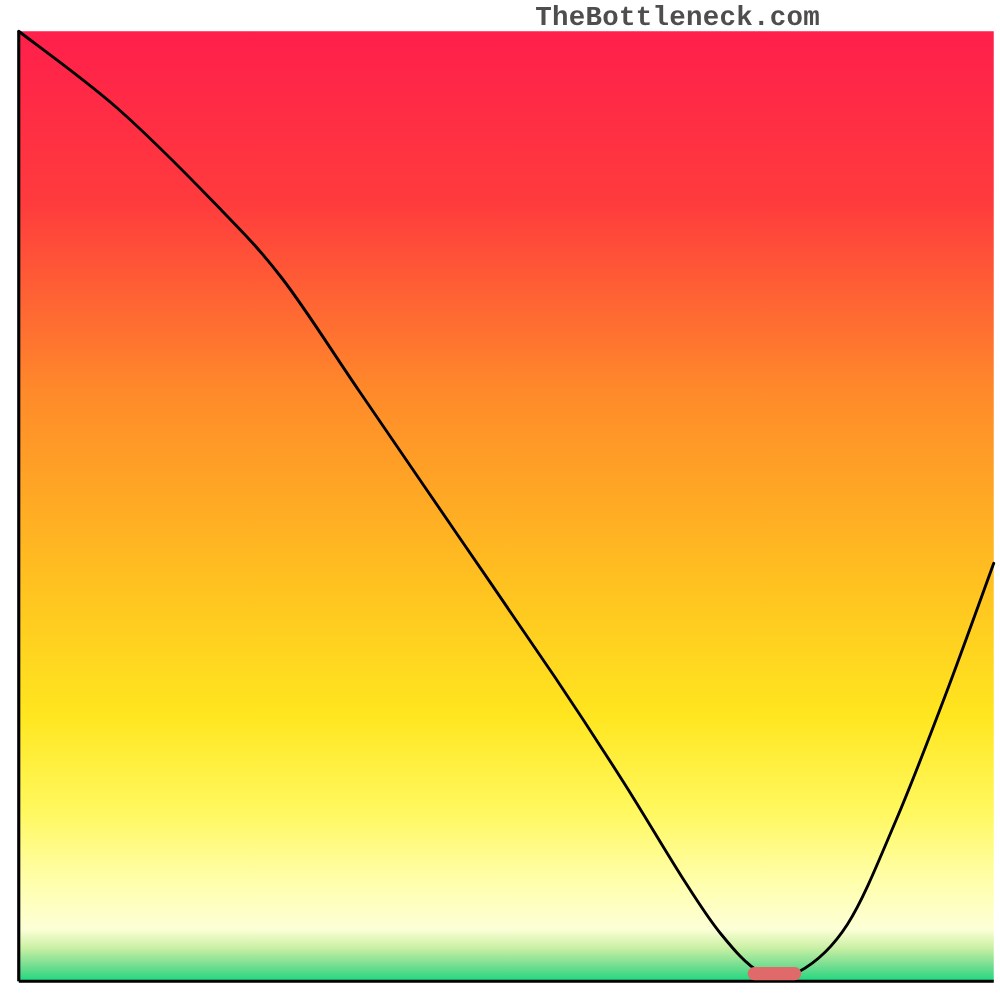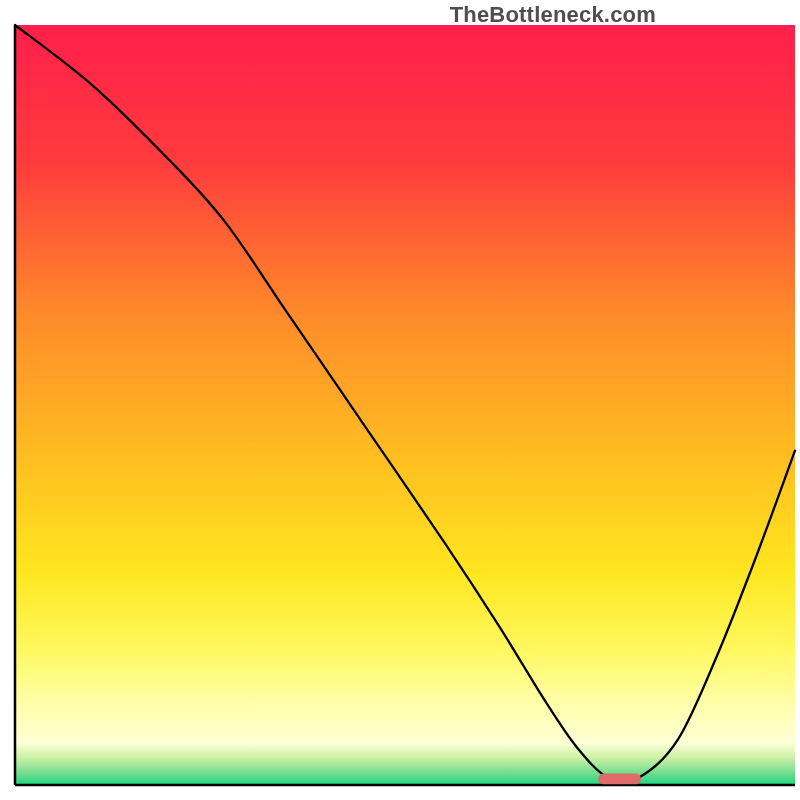--- a/index.html
+++ b/index.html
@@ -8,20 +8,21 @@
     width: 800px;
     height: 800px;
     overflow: hidden;
     background: #ffffff;
     font-family: Arial, Helvetica, sans-serif;
   }
   .stage {
     position: relative;
     width: 666px;
     height: 800px;
+    font-family: Liberation Mono, monospace;
   }
   .watermark {
     position: absolute;
     top: 2px;
     right: 10px;
     font-size: 22px;
     font-weight: 600;
     color: #4e4e4e;
     letter-spacing: 0.2px;
     z-index: 10;

